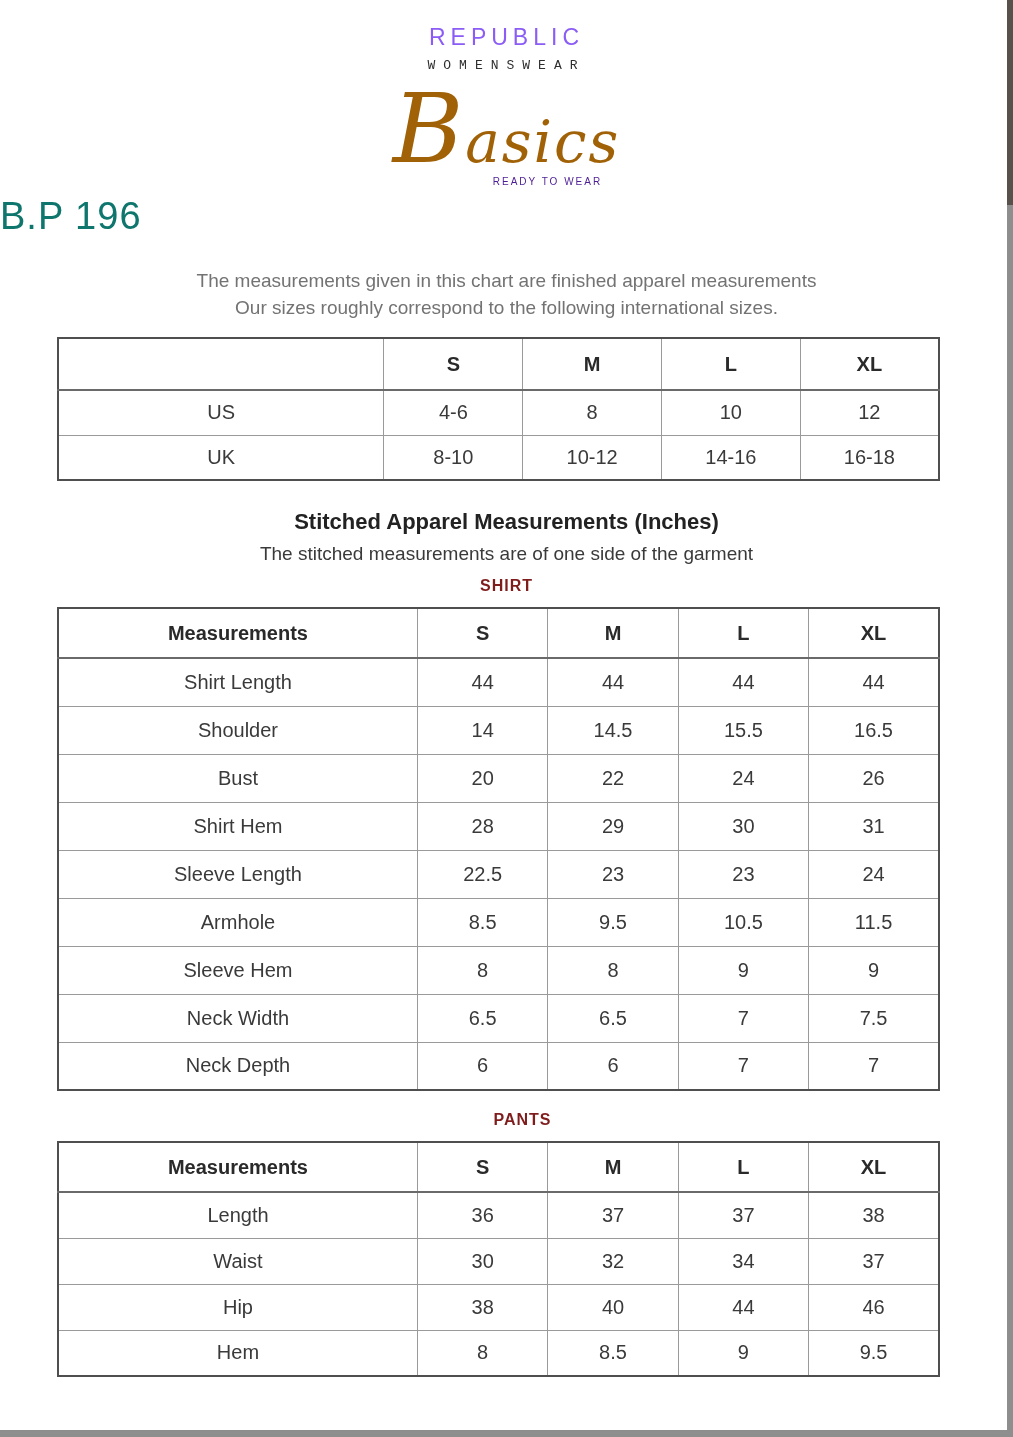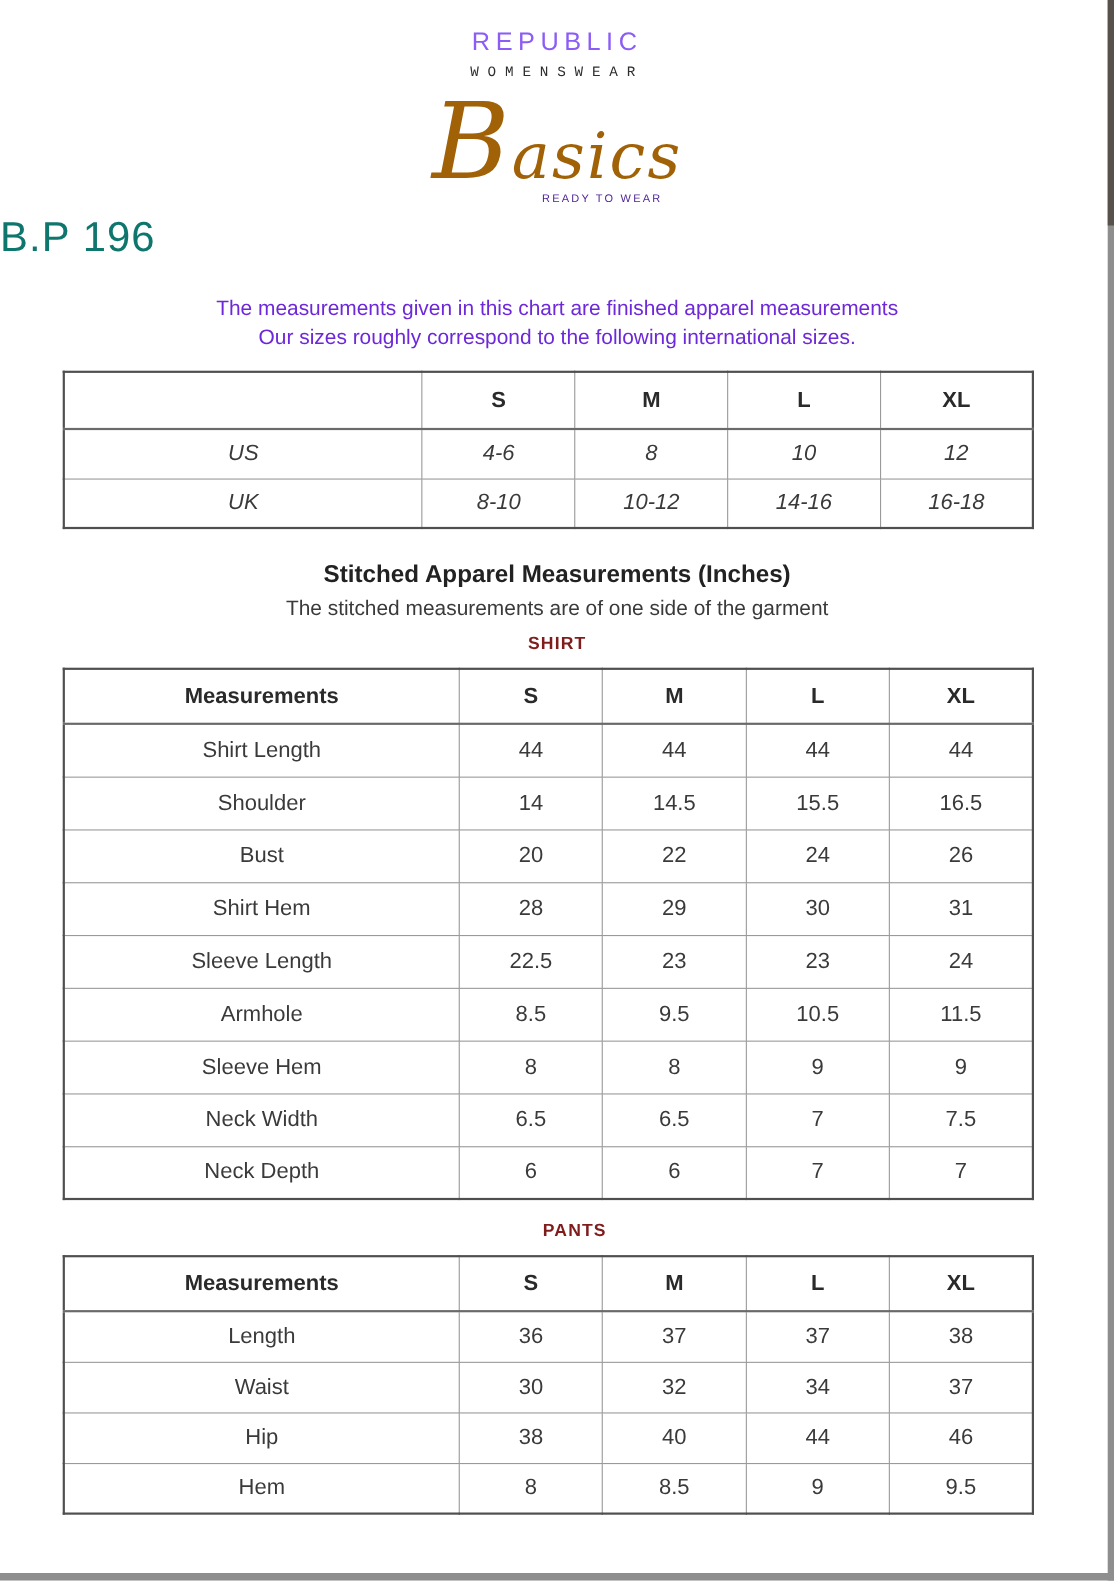--- a/index.html
+++ b/index.html
@@ -32,38 +32,38 @@
   .logo-tagline {
     text-align: center; padding-left: 82px; margin-top: -16px;
     font-size: 10px; letter-spacing: 2px; color: #4c1d95;
   }
   .product-code {
     text-align: left; margin-top: 8px;
     font-size: 38px; font-weight: normal; color: #0f766e; letter-spacing: 1px;
   }
 
   
-  .intro { margin-top: 30px; text-align: center; font-size: 19px; line-height: 1.4; color: #6d28d9; }
+  .intro { margin-top: 30px; text-align: center; font-size: 19px; line-height: 1.4; color: #737373; }
 
   
   table {
     border-collapse: collapse; table-layout: fixed;
     width: 883px; margin-left: 57px;
     border: 2px solid #4f4f4f;
   }
   th, td {
     border: 1px solid #9a9a9a; text-align: center;
     font-size: 20px; color: #3a3a3a; padding: 0;
   }
   thead th { font-weight: bold; color: #2a2a2a; }
   thead tr { border-bottom: 2px solid #6a6a6a; }
 
   .intl-table { margin-top: 16px; }
   .intl-table thead tr { height: 52px; }
-  .intl-table tbody tr { height: 45px; font-style: italic; }
+  .intl-table tbody tr { height: 45px; }
 
   .measure-table thead tr { height: 50px; }
   .shirt-table { margin-top: 12px; }
   .shirt-table tbody tr { height: 48px; }
   .pants-table { margin-top: 12px; }
   .pants-table tbody tr { height: 46px; }
 
   
   .section-title { margin-top: 28px; text-align: center; font-size: 22px; font-weight: bold; color: #222222; }
   .section-sub { margin-top: 8px; text-align: center; font-size: 19px; color: #3a3a3a; }

